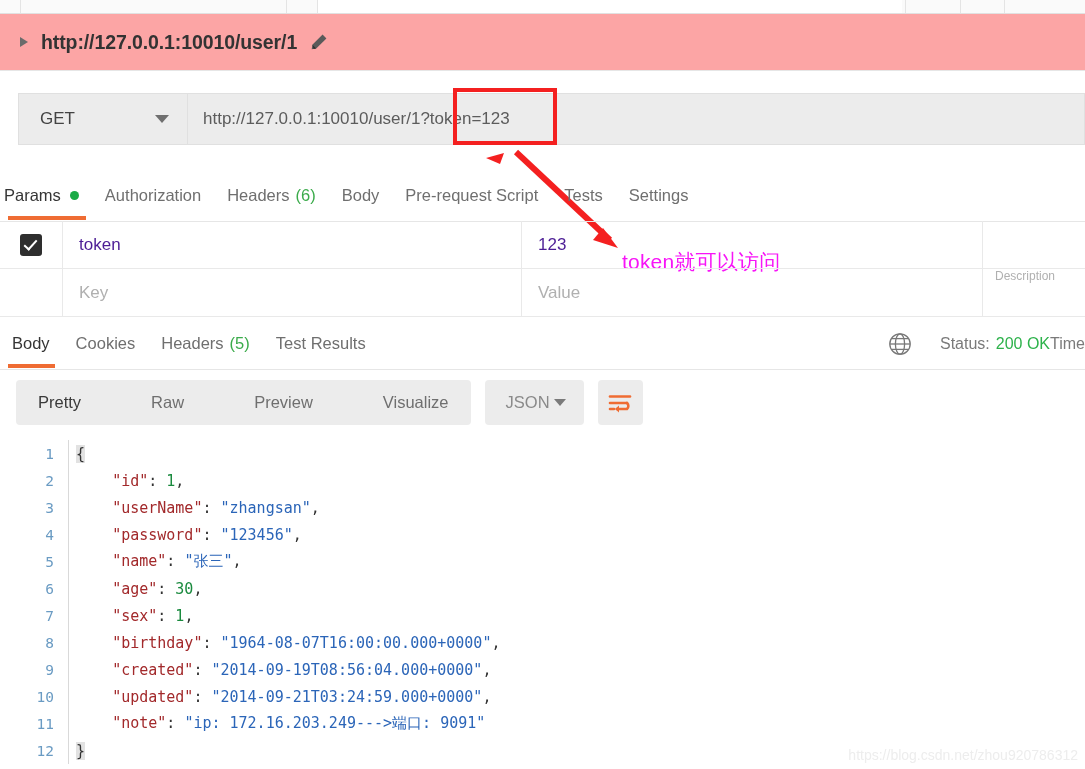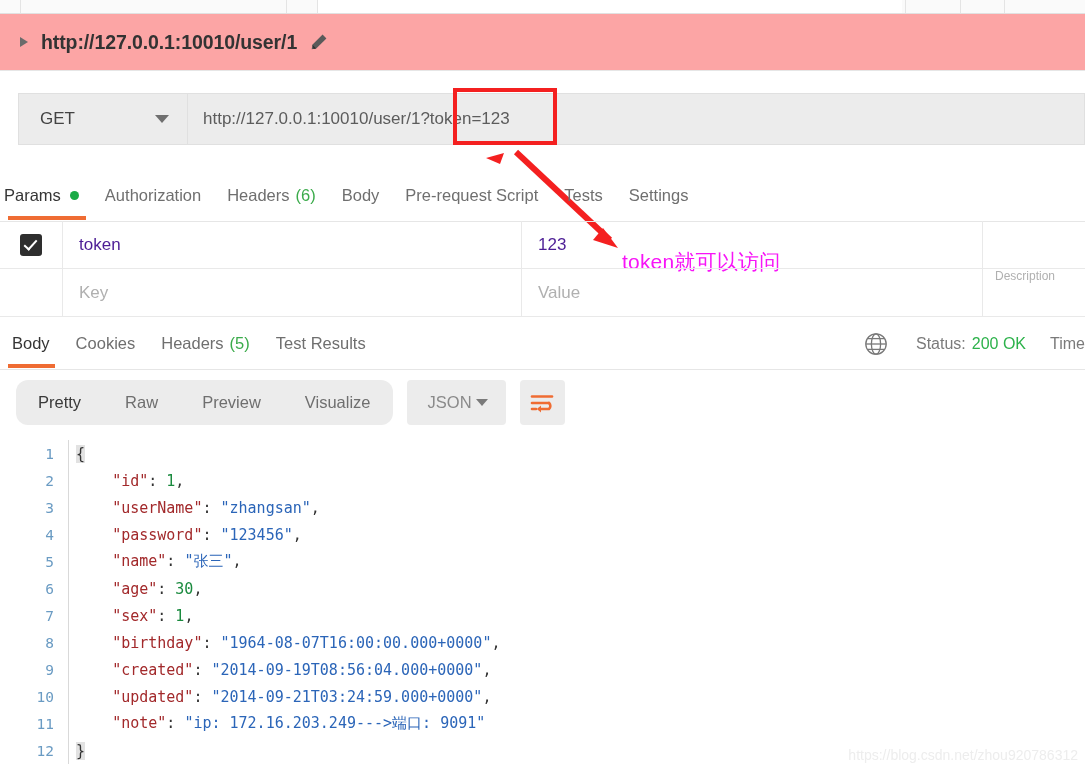--- a/index.html
+++ b/index.html
@@ -277,36 +277,37 @@
     height: 49px;
     display: flex;
     align-items: center;
     font-size: 16px;
     color: #7a7a7a;
     padding-right: 0;
   }
   #globe-icon { margin-right: 28px; display: block; }
   #status-label { margin-right: 6px; }
   #status-value { color: #2db24b; }
-  #time-label { margin-left: 24px; }
+  #time-label { }
 
   
   #body-toolbar {
     position: absolute;
     left: 16px; top: 380px;
     height: 45px;
     display: flex;
     align-items: center;
   }
   #fmt-group {
     height: 45px;
     background: #ececec;
-    border-radius: 12px;
+    border-radius: 4px;
     display: flex;
     align-items: flex-end;
+    gap: 26px;
   }
   #fmt-group .fmt {
     font-size: 16.5px;
     color: #6f6f6f;
     padding: 0 22px;
     line-height: 45px;
   }
   #fmt-group .fmt.active { color: #3a3a3a; }
   #lang-select {
     margin-left: 14px;

